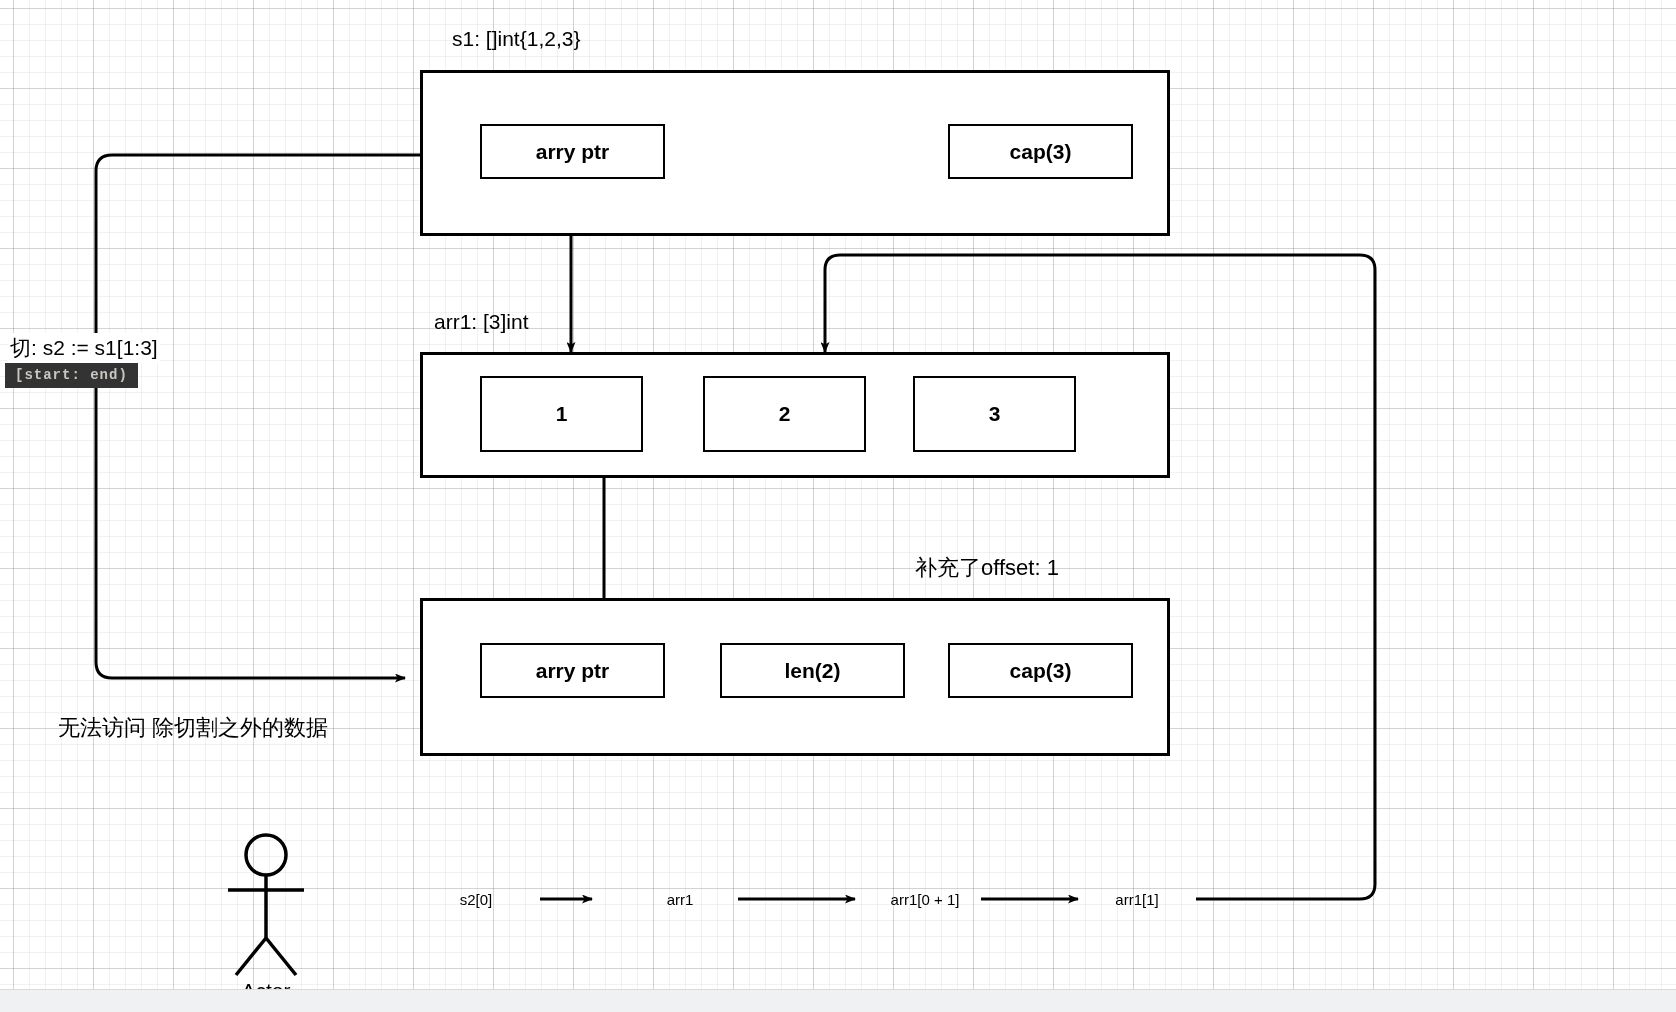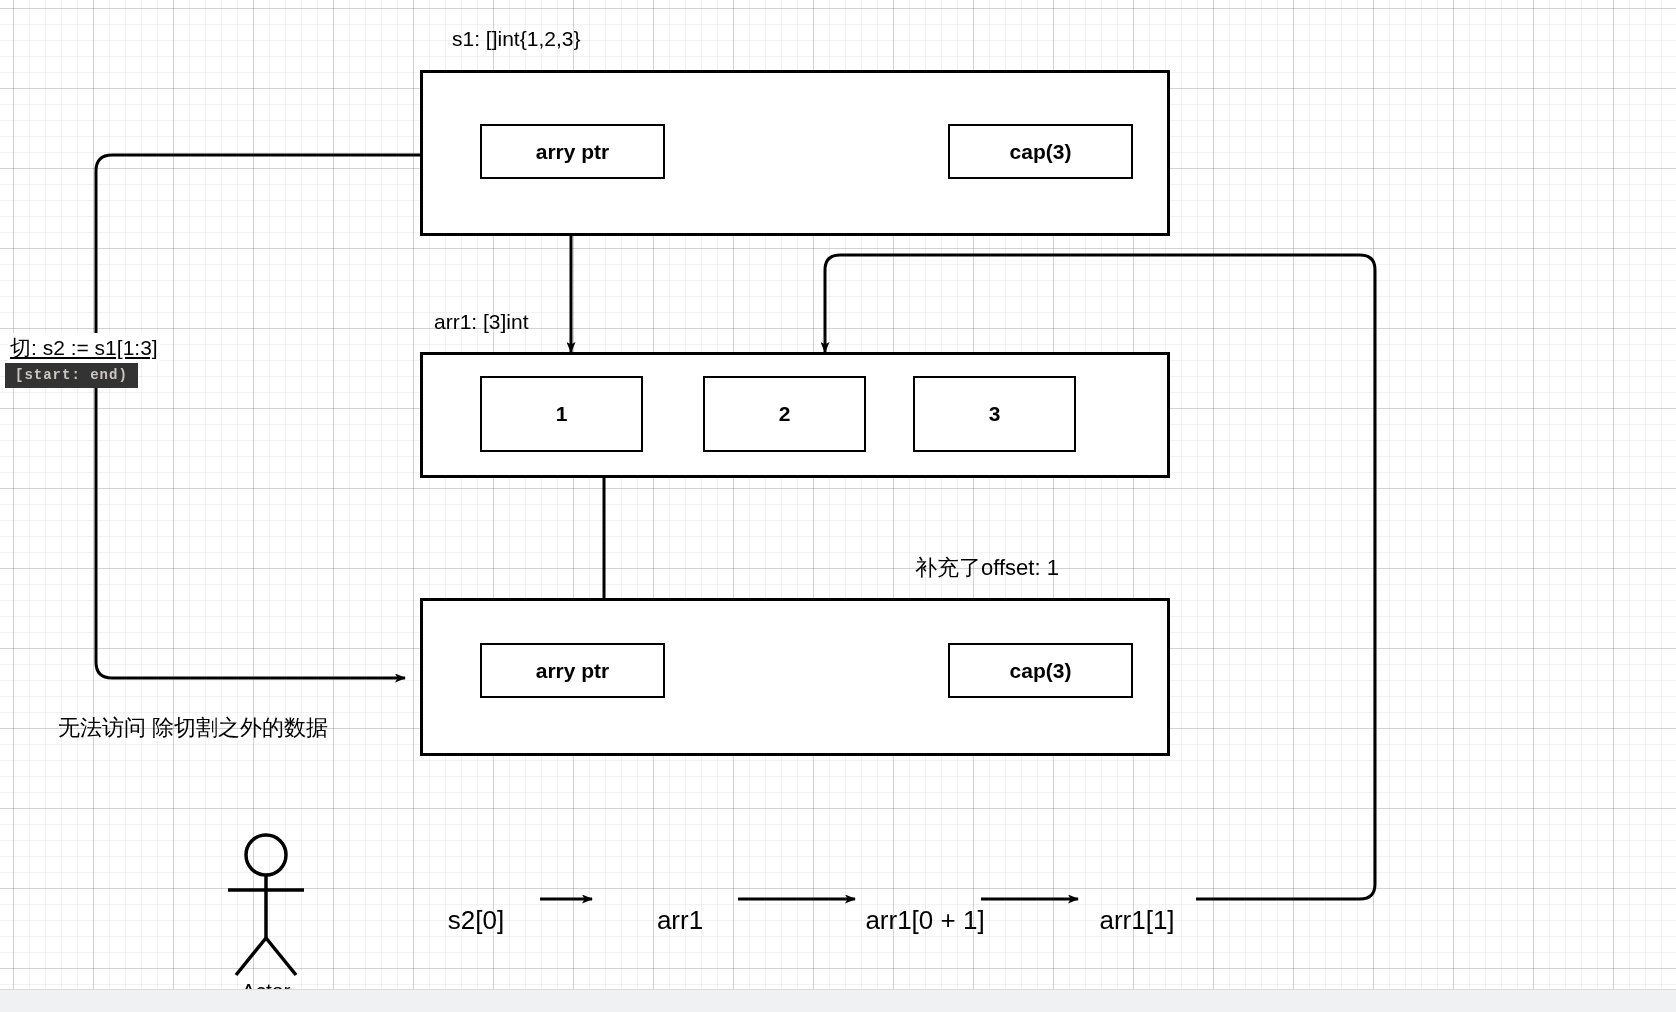--- a/index.html
+++ b/index.html
@@ -83,25 +83,24 @@
     color: #c9c7c0;
     font-family: Liberation Mono, monospace;
     font-size: 14px;
     font-weight: bold;
     letter-spacing: 1px;
     padding: 4px 10px 5px 10px;
     white-space: nowrap;
   }
   .chain-item {
     position: absolute;
-    font-size: 26px;
+    font-size: 15px;
     color: #000;
     white-space: nowrap;
     transform: translate(-50%, -50%);
-    margin-top: 21px;
   }
   .actor-label {
     position: absolute;
     font-size: 21px;
     color: #000;
     white-space: nowrap;
     transform: translateX(-50%);
   }
 </style>
 </head>
@@ -137,36 +136,37 @@
     </g>
   </svg>
 
   <div class="label" style="left:452px; top:27px;">s1: []int{1,2,3}</div>
 
   <div class="struct-box" style="left:420px; top:70px; width:750px; height:166px;"></div>
 
   <div class="cell" style="left:480px; top:124px; width:185px; height:55px;">arry ptr</div>
   <div class="cell" style="left:948px; top:124px; width:185px; height:55px;">cap(3)</div>
 
-  <div class="note-text" style="left:8px; top:333px;text-decoration:underline;">切:  s2 := s1[1:3]</div>
+  <div class="note-text" style="left:8px; top:333px;">切:  s2 := s1[1:3]</div>
   <div class="code-chip" style="left:5px; top:363px;">[start: end)</div>
 
   <div class="label" style="left:434px; top:310px;">arr1: [3]int</div>
 
   <div class="struct-box" style="left:420px; top:352px; width:750px; height:126px;"></div>
 
   <div class="cell" style="left:480px; top:376px; width:163px; height:76px;">1</div>
   <div class="cell" style="left:703px; top:376px; width:163px; height:76px;">2</div>
   <div class="cell" style="left:913px; top:376px; width:163px; height:76px;">3</div>
 
   <div class="cjk-label" style="left:915px; top:553px;">补充了offset: 1</div>
 
   <div class="struct-box" style="left:420px; top:598px; width:750px; height:158px;"></div>
 
   <div class="cell" style="left:480px; top:643px; width:185px; height:55px;">arry ptr</div>
+  <div class="cell" style="left:720px; top:643px; width:185px; height:55px;">len(2)</div>
   <div class="cell" style="left:948px; top:643px; width:185px; height:55px;">cap(3)</div>
 
   <div class="cjk-label" style="left:58px; top:713px;">无法访问 除切割之外的数据</div>
 
   <div class="chain-item" style="left:476px; top:899px;">s2[0]</div>
   <div class="chain-item" style="left:680px; top:899px;">arr1</div>
   <div class="chain-item" style="left:925px; top:899px;">arr1[0 + 1]</div>
   <div class="chain-item" style="left:1137px; top:899px;">arr1[1]</div>
 
   <div class="actor-label" style="left:266px; top:979px;">Actor</div>

